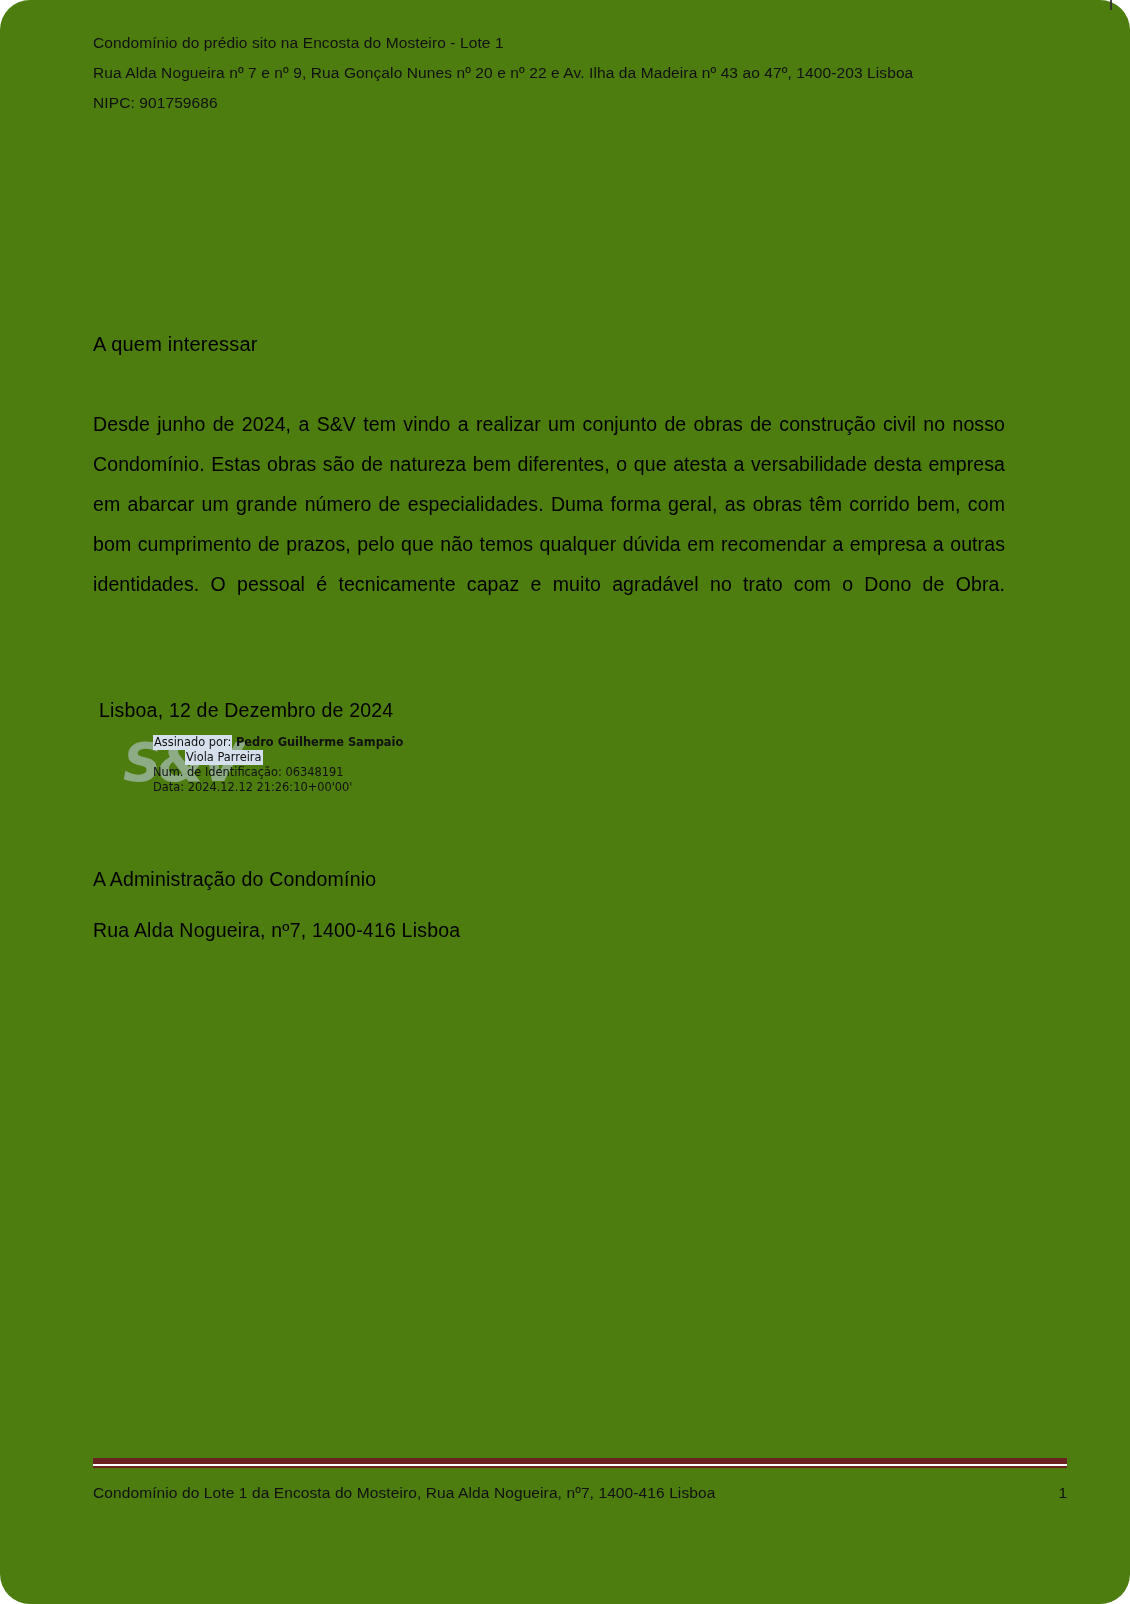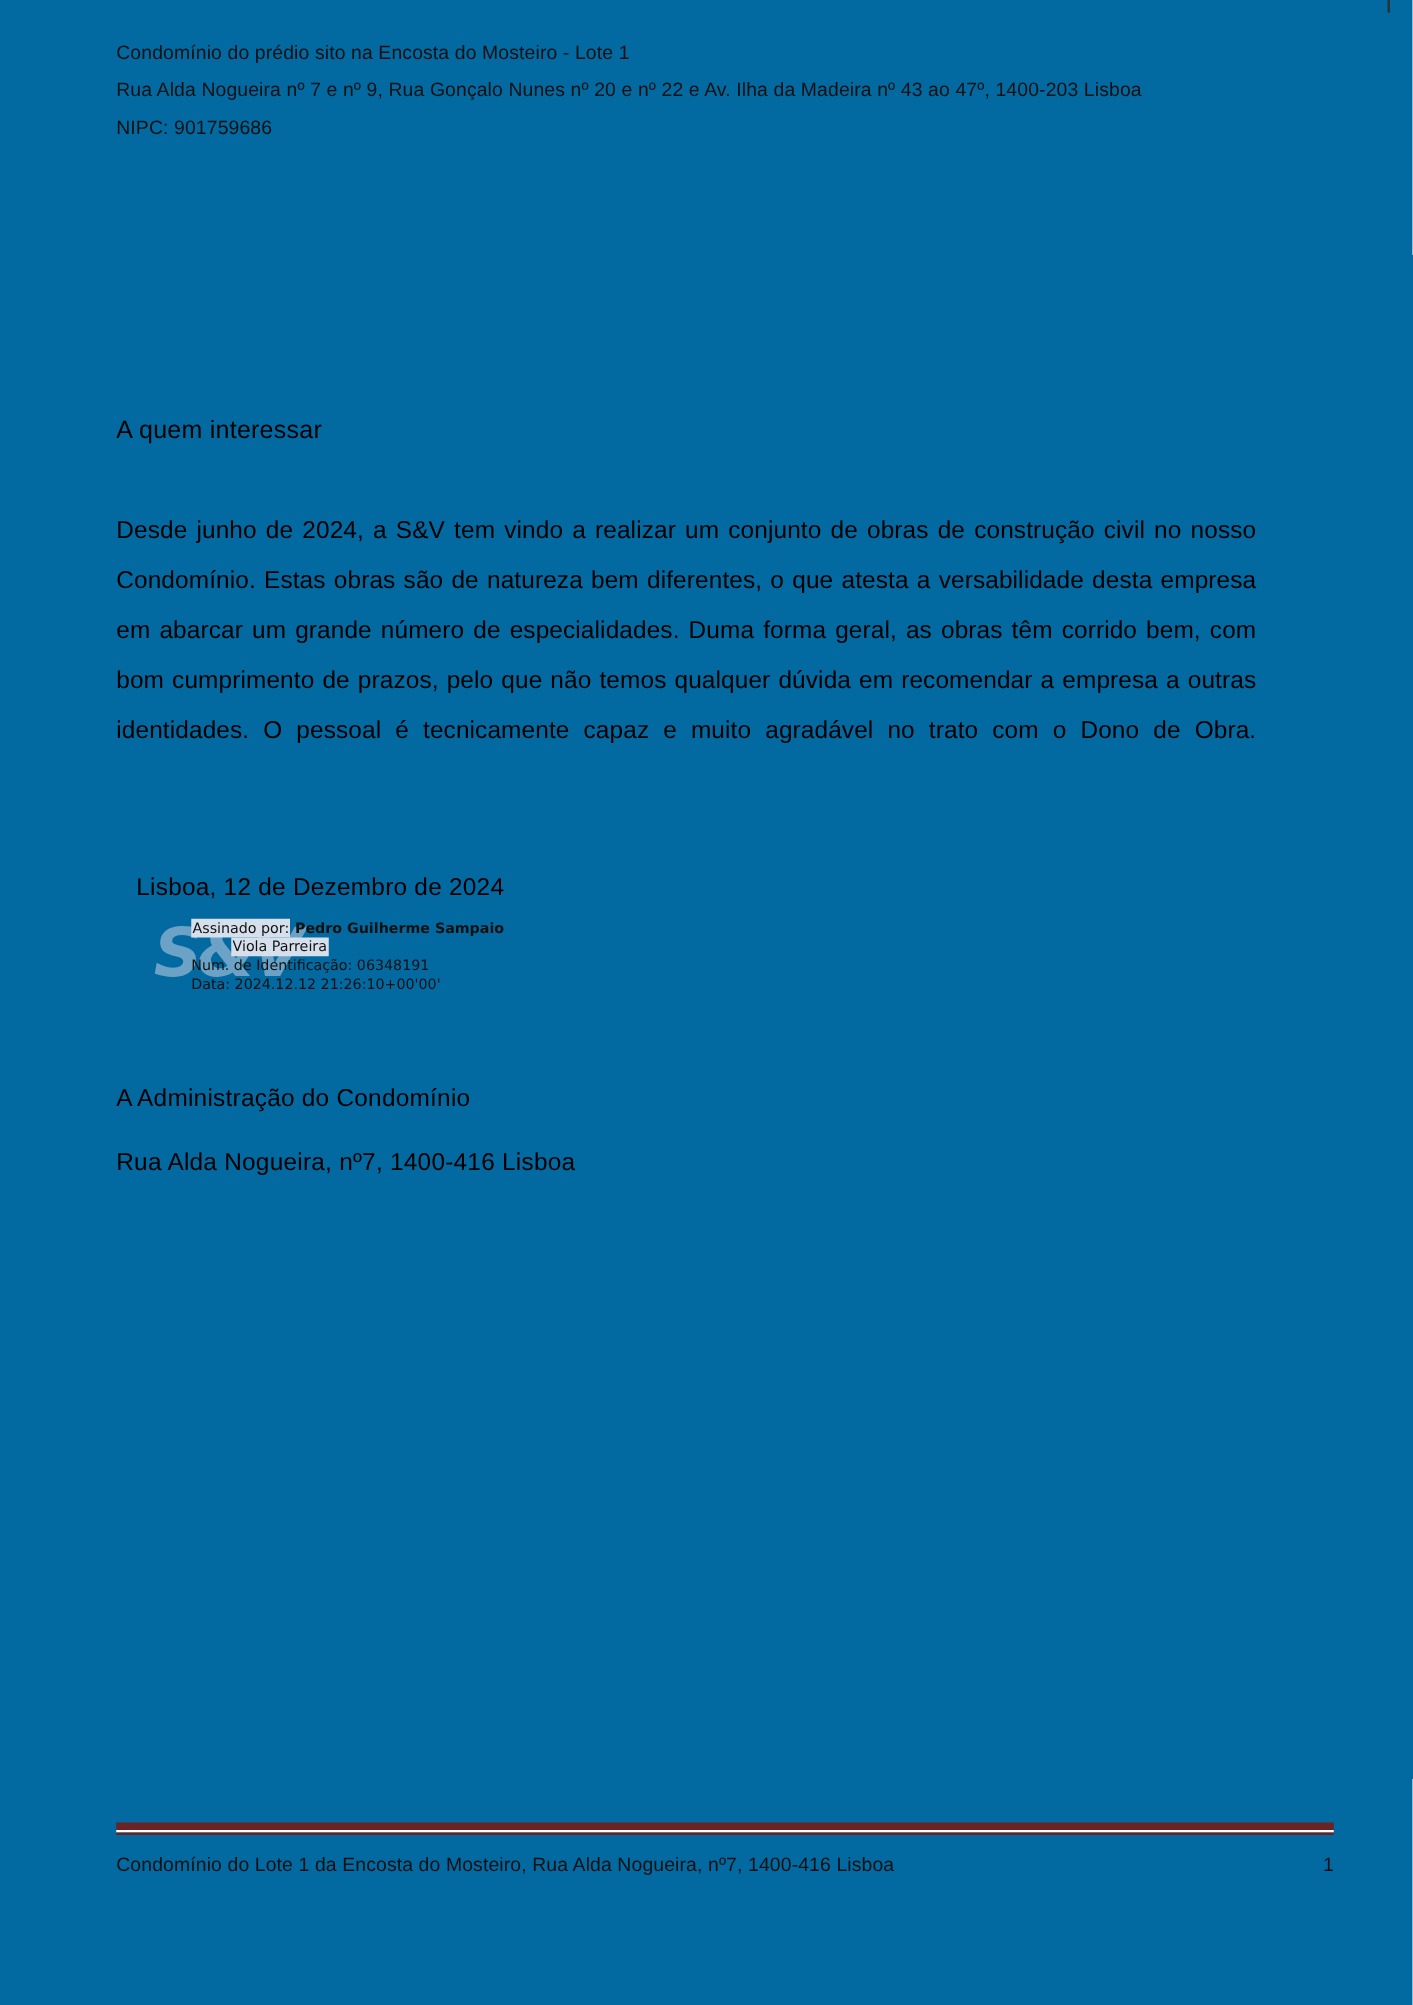--- a/index.html
+++ b/index.html
@@ -14,21 +14,22 @@
     height: 1604px;
     position: relative;
     font-family: "Liberation Sans", "DejaVu Sans", sans-serif;
     color: #000000;
     overflow: hidden;
   }
 
   .page {
     position: absolute;
     inset: 0;
-    background: #0369a1;
+    background: #4d7c0f;
+    border-radius: 30px;
   }
 
   
   .corner-mark {
     position: absolute;
     top: 0;
     right: 18px;
     width: 2px;
     height: 10px;
     background: #2a2a2a;
@@ -76,21 +77,21 @@
   .para::after {
     content: "";
     display: inline-block;
     width: 100%;
   }
 
   .place-date {
     font-size: 19.5px;
     line-height: 28px;
     letter-spacing: 0.2px;
-    margin: 52px 0 0 16px;
+    margin: 52px 0 0 6px;
   }
 
   
   .signature {
     position: absolute;
     left: 115px;
     top: 735px;
     width: 250px;
     height: 62px;
     font-family: "DejaVu Sans", "Liberation Sans", sans-serif;

